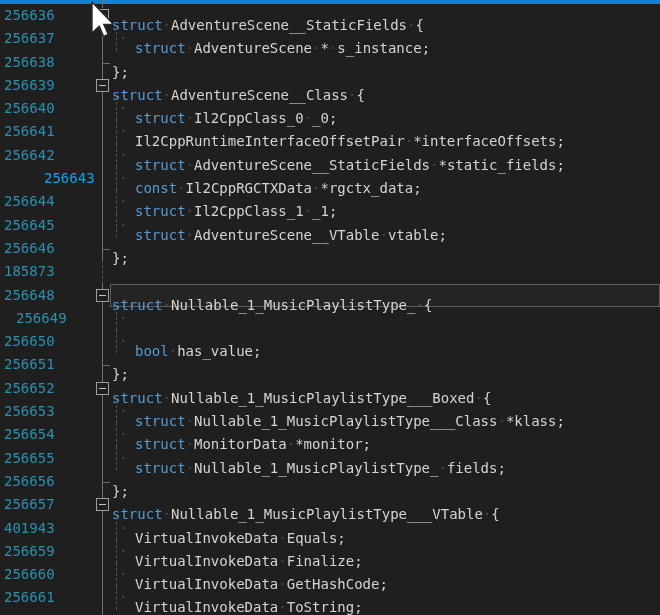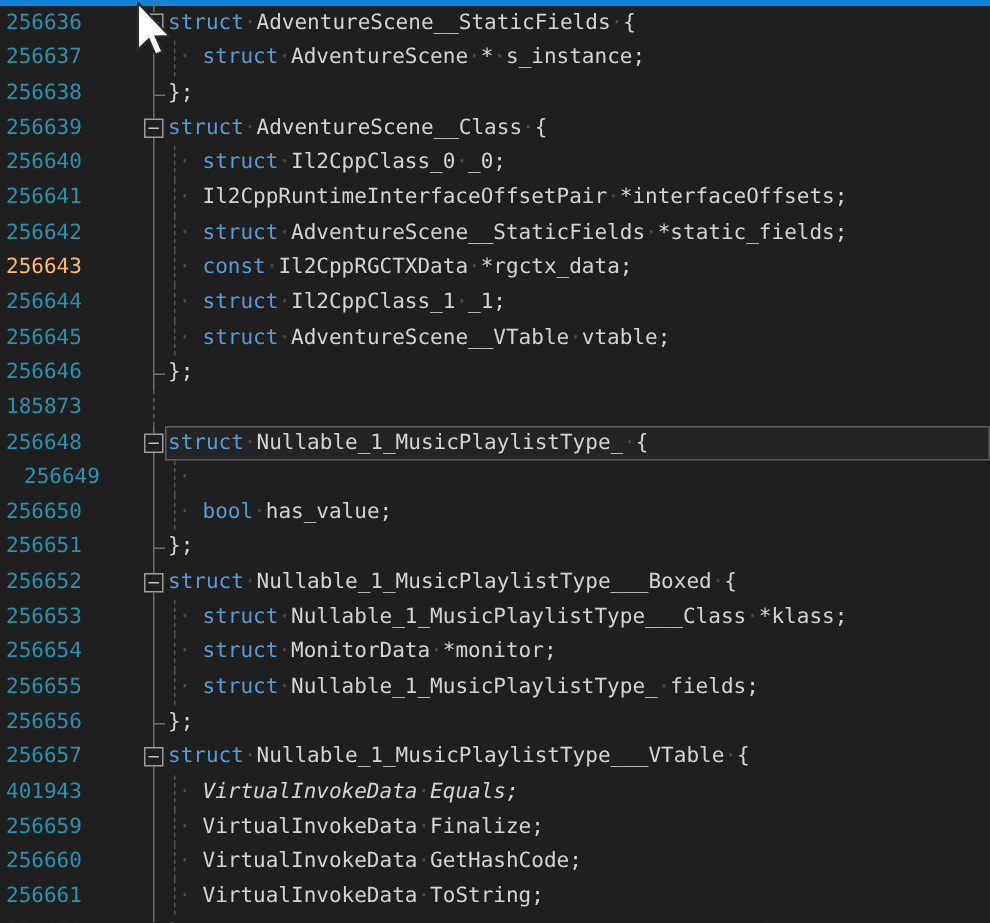--- a/index.html
+++ b/index.html
@@ -2,21 +2,21 @@
 <html><head>
 <meta charset="utf-8">
 <style>
   html,body{margin:0;padding:0;background:#1f1f1f;}
   #stage{position:relative;width:660px;height:615px;overflow:hidden;background:#1f1f1f;
          font-family:"DejaVu Sans Mono","Liberation Mono",monospace;font-size:14px;}
   #topbar{position:absolute;left:0;top:0;width:660px;height:4px;}
   #editor{position:absolute;left:0;top:4px;width:660px;height:611px;}
   .row{position:relative;height:23.3px;white-space:pre;}
   .ln{position:absolute;left:4px;top:0;line-height:23.3px;}
-  .code{position:absolute;top:0;line-height:23.3px;}
+  .code{position:absolute;top:10px;line-height:23.3px;}
   .k{color:#569cd6;}
   .n{color:#d4d4d4;}
   .ws{color:#4a4a4a;}
   .vline{position:absolute;left:102px;width:1px;background:#6f6f6f;}
   .vdash{position:absolute;left:102px;width:0;border-left:1px dashed #5a5a5a;}
   .guide{position:absolute;left:116px;top:0;bottom:0;width:0;border-left:1px dashed #525252;}
   .dot{position:absolute;left:119px;top:0;line-height:23.3px;color:#4a4a4a;}
   .fbox{position:absolute;left:96px;top:5px;width:13px;height:13px;box-sizing:border-box;
         border:1px solid #9e9e9e;background:#1f1f1f;}
   .fbox .minus{position:absolute;left:2px;right:2px;top:5px;height:1px;background:#c4c4c4;}
@@ -31,36 +31,36 @@
 <div id="stage" style="background: rgb(31, 31, 31); padding-left: 12px;">
   <div id="topbar" style="background: rgb(14, 131, 216);"></div>
   <div id="editor">
       <div class="row"><div class="ln" style="color: rgb(43, 145, 175);">256636</div><div class="vline" style="top: -4px; height: 8px;"></div><div class="tick" style="top: -1px; left: 103px;"></div><div class="vline" style="top: 18px; bottom: 0px;"></div><div class="fbox"><div class="minus"></div></div><div class="code" style="left: 112px;"><span class="k">struct</span><span class="ws">·</span><span class="n">AdventureScene__StaticFields</span><span class="ws">·</span><span class="n">{</span></div></div>
       <div class="row"><div class="ln" style="color: rgb(43, 145, 175);">256637</div><div class="vline" style="top: 0px; bottom: 0px;"></div><div class="guide"></div><div class="dot">·</div><div class="code" style="left: 135px;"><span class="k">struct</span><span class="ws">·</span><span class="n">AdventureScene</span><span class="ws">·</span><span class="n">*</span><span class="ws">·</span><span class="n">s_instance;</span></div></div>
       <div class="row"><div class="ln" style="color: rgb(43, 145, 175); text-align: right;">256638</div><div class="vline" style="top: 0px; bottom: 0px;"></div><div class="tick"></div><div class="code" style="left: 112px;"><span class="n">};</span></div></div>
       <div class="row"><div class="ln" style="color: rgb(43, 145, 175);">256639</div><div class="vline" style="top: 0px; height: 5px;"></div><div class="vline" style="top: 18px; bottom: 0px;"></div><div class="fbox"><div class="minus"></div></div><div class="code" style="left: 112px;"><span class="k">struct</span><span class="ws">·</span><span class="n">AdventureScene__Class</span><span class="ws">·</span><span class="n">{</span></div></div>
       <div class="row"><div class="ln" style="color: rgb(43, 145, 175);">256640</div><div class="vline" style="top: 0px; bottom: 0px;"></div><div class="guide"></div><div class="dot">·</div><div class="code" style="left: 135px;"><span class="k">struct</span><span class="ws">·</span><span class="n">Il2CppClass_0</span><span class="ws">·</span><span class="n">_0;</span></div></div>
       <div class="row"><div class="ln" style="color: rgb(43, 145, 175);">256641</div><div class="vline" style="top: 0px; bottom: 0px;"></div><div class="guide"></div><div class="dot">·</div><div class="code" style="left: 135px;"><span class="n">Il2CppRuntimeInterfaceOffsetPair</span><span class="ws">·</span><span class="n">*interfaceOffsets;</span></div></div>
       <div class="row"><div class="ln" style="color: rgb(43, 145, 175);">256642</div><div class="vline" style="top: 0px; bottom: 0px;"></div><div class="guide"></div><div class="dot">·</div><div class="code" style="left: 135px;"><span class="k">struct</span><span class="ws">·</span><span class="n">AdventureScene__StaticFields</span><span class="ws">·</span><span class="n">*static_fields;</span></div></div>
-      <div class="row"><div class="ln" style="color: #fdba74;">256643</div><div class="vline" style="top: 0px; bottom: 0px;"></div><div class="guide"></div><div class="dot">·</div><div class="code" style="left: 135px;"><span class="k">const</span><span class="ws">·</span><span class="n">Il2CppRGCTXData</span><span class="ws">·</span><span class="n">*rgctx_data;</span></div></div>
+      <div class="row"><div class="ln" style="color: #0ea5e9; margin-left: 40px;">256643</div><div class="vline" style="top: 0px; bottom: 0px;"></div><div class="guide"></div><div class="dot">·</div><div class="code" style="left: 135px;"><span class="k">const</span><span class="ws">·</span><span class="n">Il2CppRGCTXData</span><span class="ws">·</span><span class="n">*rgctx_data;</span></div></div>
       <div class="row"><div class="ln" style="color: rgb(43, 145, 175);">256644</div><div class="vline" style="top: 0px; bottom: 0px;"></div><div class="guide"></div><div class="dot">·</div><div class="code" style="left: 135px;"><span class="k">struct</span><span class="ws">·</span><span class="n">Il2CppClass_1</span><span class="ws">·</span><span class="n">_1;</span></div></div>
       <div class="row"><div class="ln" style="color: rgb(43, 145, 175);">256645</div><div class="vline" style="top: 0px; bottom: 0px;"></div><div class="guide"></div><div class="dot">·</div><div class="code" style="left: 135px;"><span class="k">struct</span><span class="ws">·</span><span class="n">AdventureScene__VTable</span><span class="ws">·</span><span class="n">vtable;</span></div></div>
       <div class="row"><div class="ln" style="color: rgb(43, 145, 175);">256646</div><div class="vline" style="top: 0px; bottom: 0px;"></div><div class="tick"></div><div class="code" style="left: 112px;"><span class="n">};</span></div></div>
       <div class="row"><div class="ln" style="color: rgb(43, 145, 175);">185873</div><div class="vdash" style="top: 0px; bottom: 0px;"></div><div class="code" style="left: 112px;"></div></div>
       <div class="row"><div class="hl"></div><div class="ln" style="color: rgb(43, 145, 175);">256648</div><div class="vline" style="top: 0px; height: 5px;"></div><div class="vline" style="top: 18px; bottom: 0px;"></div><div class="fbox"><div class="minus"></div></div><div class="code" style="left: 112px;"><span class="k">struct</span><span class="ws">·</span><span class="n">Nullable_1_MusicPlaylistType_</span><span class="ws">·</span><span class="n">{</span></div></div>
       <div class="row"><div class="ln" style="color: rgb(43, 145, 175); margin-left: 12px;">256649</div><div class="vline" style="top: 0px; bottom: 0px;"></div><div class="guide"></div><div class="dot">·</div></div>
       <div class="row"><div class="ln" style="color: rgb(43, 145, 175);">256650</div><div class="vline" style="top: 0px; bottom: 0px;"></div><div class="guide"></div><div class="dot">·</div><div class="code" style="left: 135px;"><span class="k">bool</span><span class="ws">·</span><span class="n">has_value;</span></div></div>
       <div class="row"><div class="ln" style="color: rgb(43, 145, 175);">256651</div><div class="vline" style="top: 0px; bottom: 0px;"></div><div class="tick"></div><div class="code" style="left: 112px;"><span class="n">};</span></div></div>
       <div class="row"><div class="ln" style="color: rgb(43, 145, 175);">256652</div><div class="vline" style="top: 0px; height: 5px;"></div><div class="vline" style="top: 18px; bottom: 0px;"></div><div class="fbox"><div class="minus"></div></div><div class="code" style="left: 112px;"><span class="k">struct</span><span class="ws">·</span><span class="n">Nullable_1_MusicPlaylistType___Boxed</span><span class="ws">·</span><span class="n">{</span></div></div>
       <div class="row"><div class="ln" style="color: rgb(43, 145, 175);">256653</div><div class="vline" style="top: 0px; bottom: 0px;"></div><div class="guide"></div><div class="dot">·</div><div class="code" style="left: 135px;"><span class="k">struct</span><span class="ws">·</span><span class="n">Nullable_1_MusicPlaylistType___Class</span><span class="ws">·</span><span class="n">*klass;</span></div></div>
       <div class="row"><div class="ln" style="color: rgb(43, 145, 175);">256654</div><div class="vline" style="top: 0px; bottom: 0px;"></div><div class="guide"></div><div class="dot">·</div><div class="code" style="left: 135px;"><span class="k">struct</span><span class="ws">·</span><span class="n">MonitorData</span><span class="ws">·</span><span class="n">*monitor;</span></div></div>
       <div class="row"><div class="ln" style="color: rgb(43, 145, 175);">256655</div><div class="vline" style="top: 0px; bottom: 0px;"></div><div class="guide"></div><div class="dot">·</div><div class="code" style="left: 135px;"><span class="k">struct</span><span class="ws">·</span><span class="n">Nullable_1_MusicPlaylistType_</span><span class="ws">·</span><span class="n">fields;</span></div></div>
       <div class="row"><div class="ln" style="color: rgb(43, 145, 175);">256656</div><div class="vline" style="top: 0px; bottom: 0px;"></div><div class="tick"></div><div class="code" style="left: 112px;"><span class="n">};</span></div></div>
       <div class="row"><div class="ln" style="color: rgb(43, 145, 175);">256657</div><div class="vline" style="top: 0px; height: 5px;"></div><div class="vline" style="top: 18px; bottom: 0px;"></div><div class="fbox"><div class="minus"></div></div><div class="code" style="left: 112px;"><span class="k">struct</span><span class="ws">·</span><span class="n">Nullable_1_MusicPlaylistType___VTable</span><span class="ws">·</span><span class="n">{</span></div></div>
-      <div class="row"><div class="ln" style="color: rgb(43, 145, 175);">401943</div><div class="vline" style="top: 0px; bottom: 0px;"></div><div class="guide"></div><div class="dot">·</div><div class="code" style="left: 135px; font-style: italic;"><span class="n">VirtualInvokeData</span><span class="ws">·</span><span class="n">Equals;</span></div></div>
+      <div class="row"><div class="ln" style="color: rgb(43, 145, 175);">401943</div><div class="vline" style="top: 0px; bottom: 0px;"></div><div class="guide"></div><div class="dot">·</div><div class="code" style="left: 135px;"><span class="n">VirtualInvokeData</span><span class="ws">·</span><span class="n">Equals;</span></div></div>
       <div class="row"><div class="ln" style="color: rgb(43, 145, 175);">256659</div><div class="vline" style="top: 0px; bottom: 0px;"></div><div class="guide"></div><div class="dot">·</div><div class="code" style="left: 135px;"><span class="n">VirtualInvokeData</span><span class="ws">·</span><span class="n">Finalize;</span></div></div>
       <div class="row"><div class="ln" style="color: rgb(43, 145, 175);">256660</div><div class="vline" style="top: 0px; bottom: 0px;"></div><div class="guide"></div><div class="dot">·</div><div class="code" style="left: 135px;"><span class="n">VirtualInvokeData</span><span class="ws">·</span><span class="n">GetHashCode;</span></div></div>
       <div class="row"><div class="ln" style="color: rgb(43, 145, 175);">256661</div><div class="vline" style="top: 0px; bottom: 0px;"></div><div class="guide"></div><div class="dot">·</div><div class="code" style="left: 135px;"><span class="n">VirtualInvokeData</span><span class="ws">·</span><span class="n">ToString;</span></div></div>
       <div class="row"><div class="ln" style="color: rgb(43, 145, 175);">256662</div><div class="vline" style="top: 0px; bottom: 0px;"></div><div class="code" style="left: 112px;"><span class="n">};</span></div></div>
     </div>
   <svg id="cursor" width="24" height="40" viewBox="0 0 24 40">
     <path d="M3,1 L3,32 L10.2,25.2 L14.6,35.4 L19.2,33.4 L14.8,23.4 L24,23.1 Z" fill="#ffffff" stroke="#2b2b2b" stroke-width="1.4"></path>
   </svg>
 </div>
 

